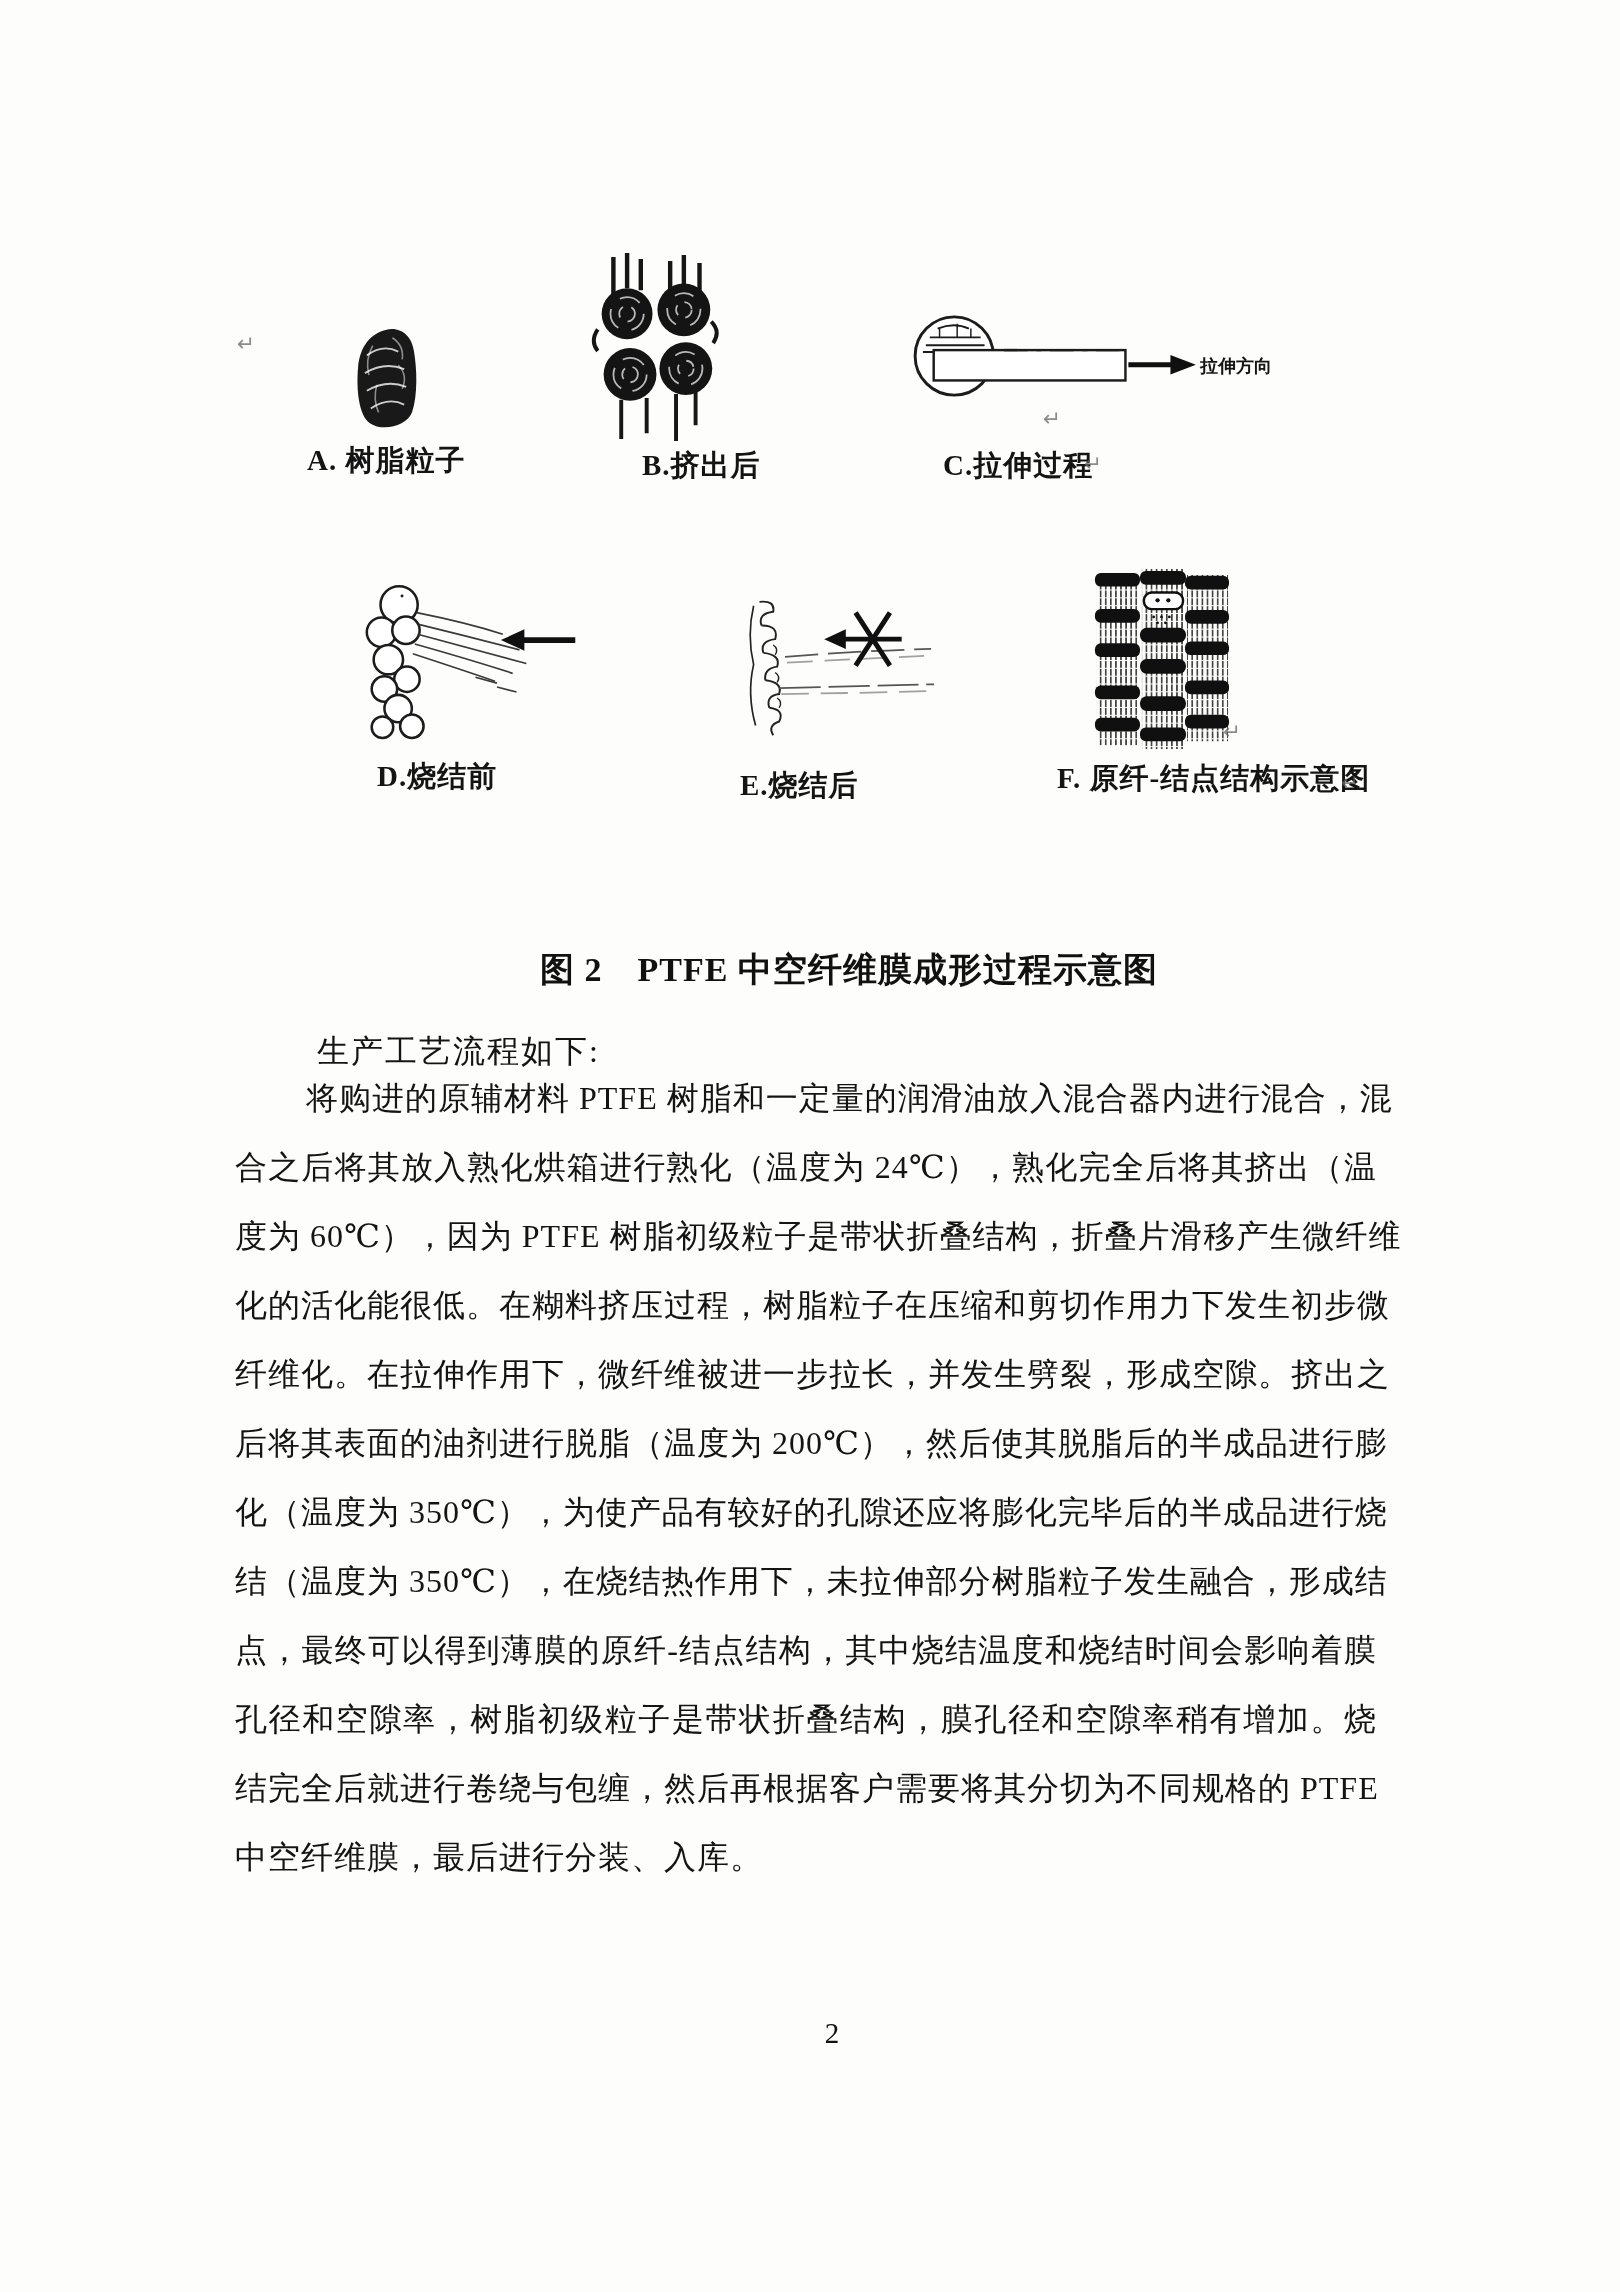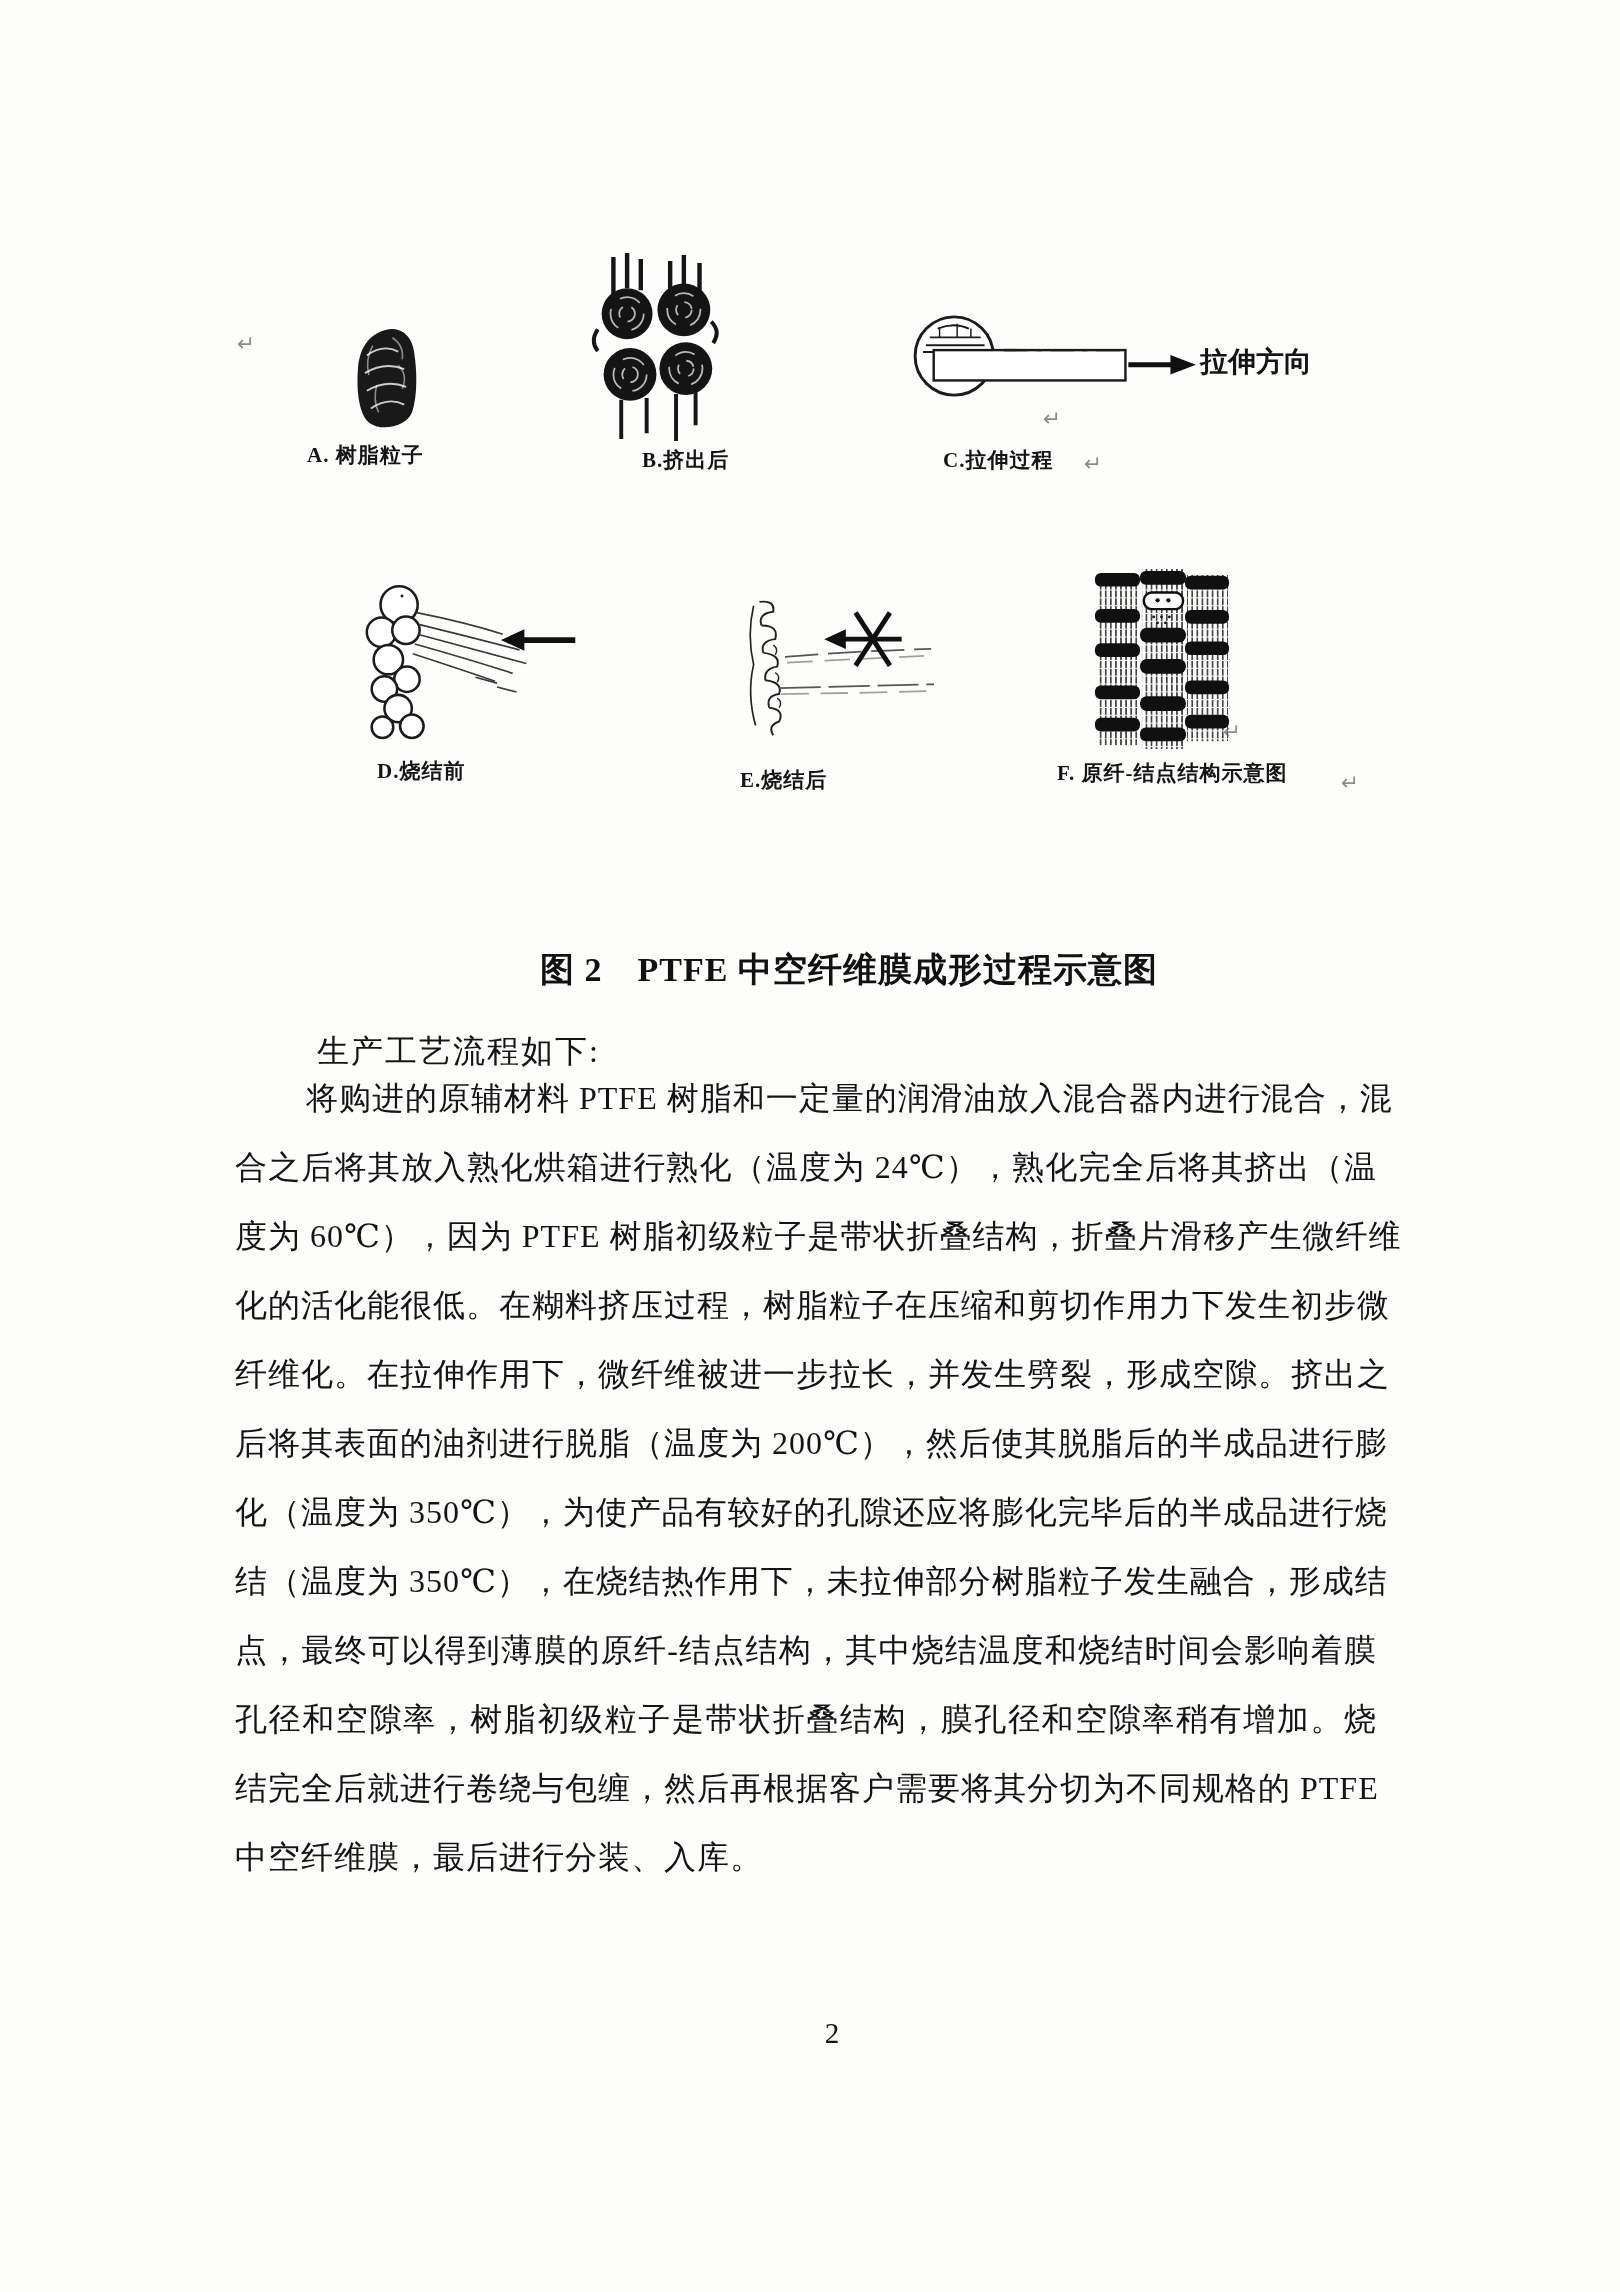--- a/index.html
+++ b/index.html
@@ -8,30 +8,30 @@
     width:1620px; height:2293px;
     margin:0 auto;
     background:#fdfdfc;
     color:#151515;
     font-family:"Liberation Serif","DejaVu Serif",serif;
     overflow:hidden;
   }
   svg.fig { position:absolute; }
   .sublabel {
     position:absolute;
-    font-size:21px;
+    font-size:29px;
     font-weight:bold;
     color:#141414;
     letter-spacing:1px;
     white-space:nowrap;
   }
   .stretch-label {
     position:absolute;
-    left:1200px; top:343px;
-    font-size:28px;
+    left:1200px; top:354px;
+    font-size:18px;
     font-weight:bold;
     color:#141414;
     white-space:nowrap;
   }
   .return-mark {
     position:absolute;
     font-size:21.6px;
     color:#666;
     opacity:.75;
     font-family:"DejaVu Sans",sans-serif;

